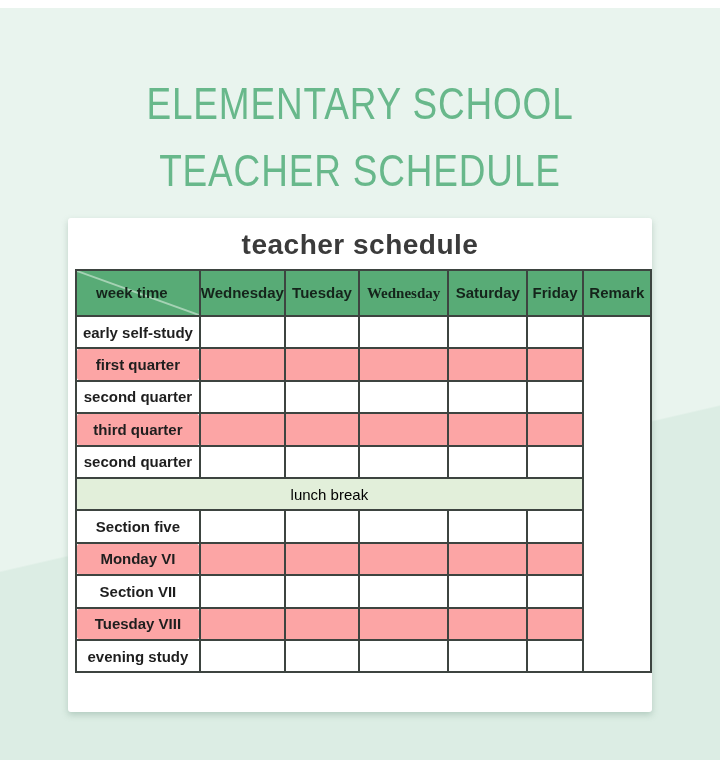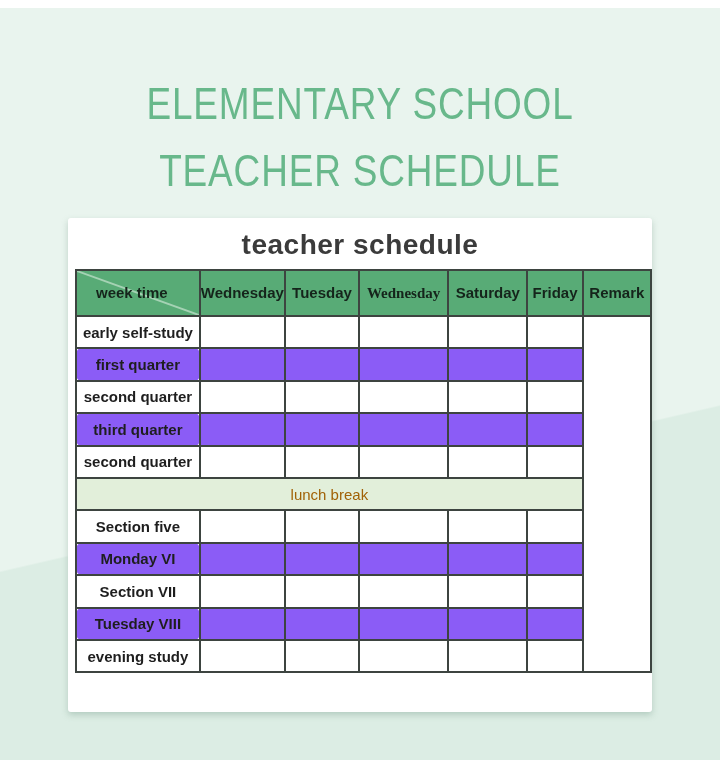--- a/index.html
+++ b/index.html
@@ -84,26 +84,26 @@
     vertical-align: middle;
     font-family: Liberation Serif, serif;
   }
   .schedule td {
     height: 30.4px;
     background: #ffffff;
     font-size: 15px;
     text-align: center;
     color: #1e1e1e;
   }
-  .schedule tr.g td { background: #8b5cf6; }
+  .schedule tr.g td { background: #fca5a5; }
   .schedule td.row-label { font-weight: bold; border-radius: 6px; }
   .schedule td.lunch {
     background: #e2efda;
     font-weight: normal;
-    color: #a16207;
+    color: #000000;
   }
   .schedule td.remark-col { background: #ffffff; }
 </style>
 </head>
 <body>
 
 <div class="bg"></div>
 
 <div class="title-block">
   <div>ELEMENTARY SCHOOL</div>

